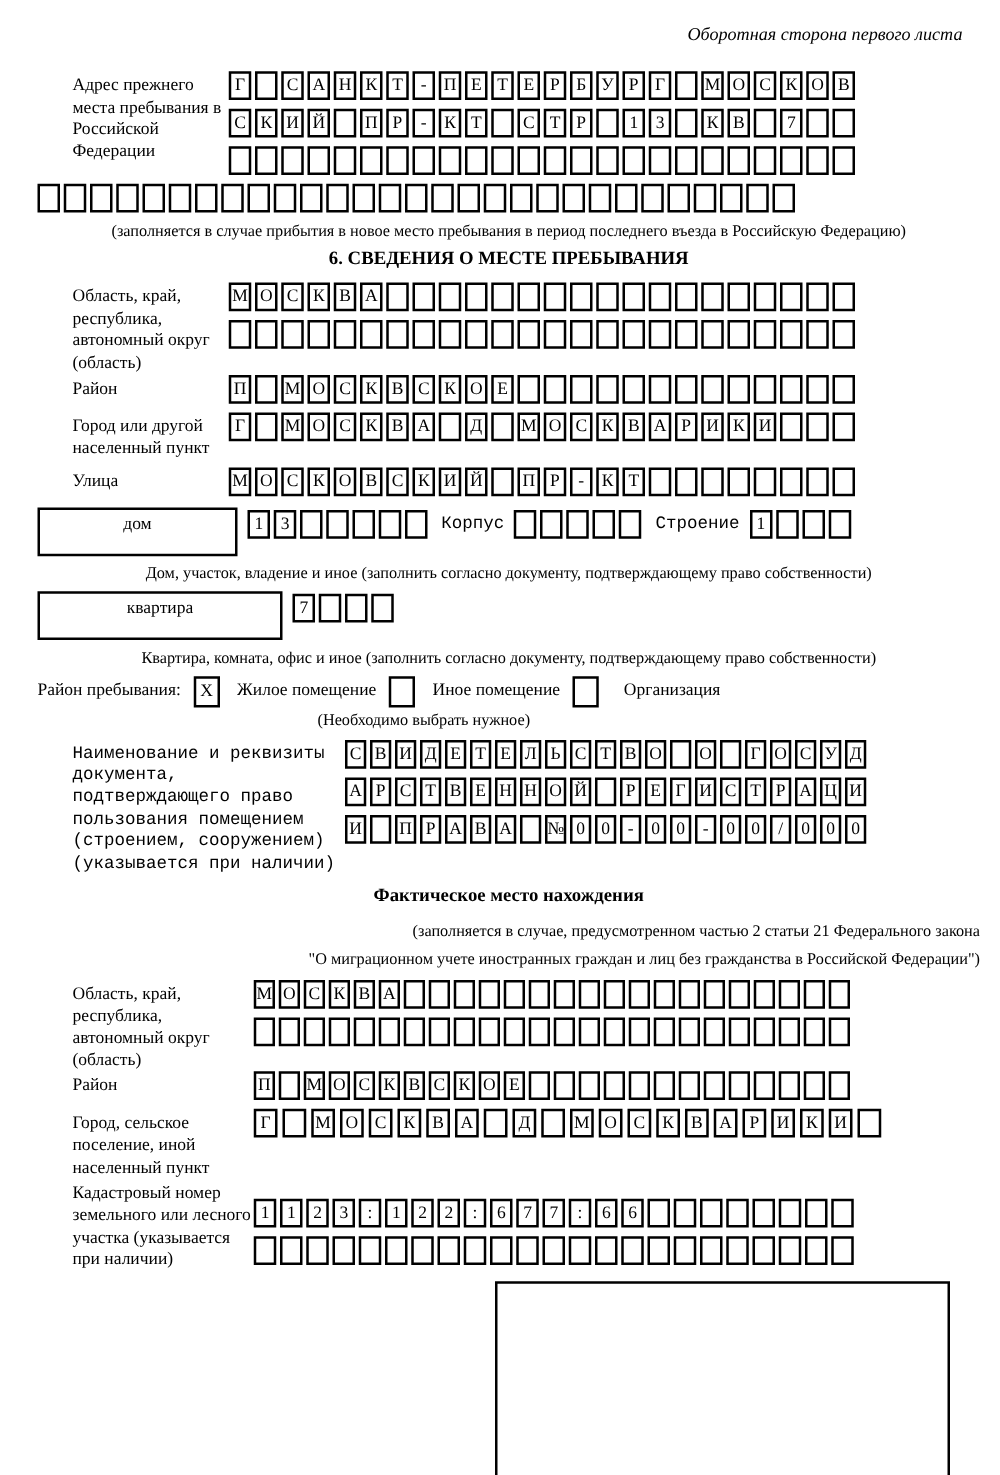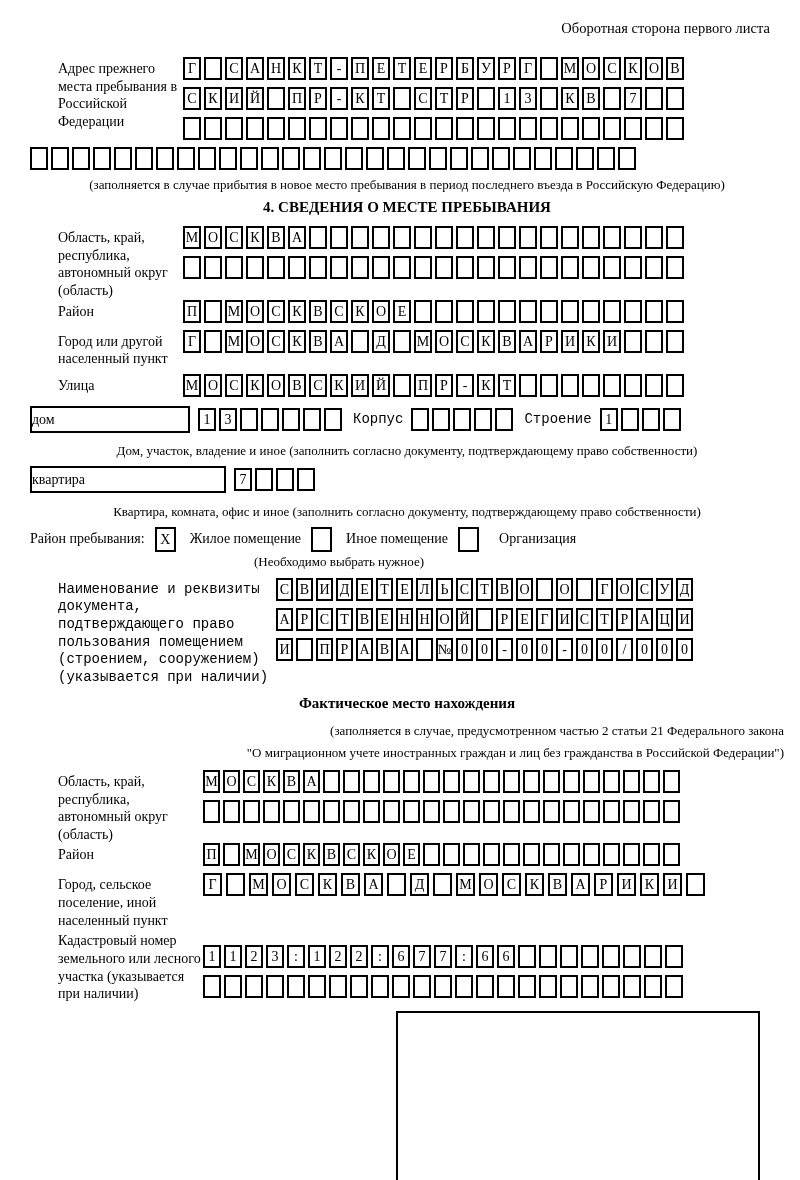--- a/index.html
+++ b/index.html
@@ -3,41 +3,41 @@
 <meta charset="utf-8">
 <style>
   * { margin:0; padding:0; box-sizing:border-box; }
   html,body { background:#fff; }
   body {
     width:800px; height:1180px; margin:0 auto; color:#000;
     font-family:"Liberation Serif","DejaVu Serif",serif;
     overflow:hidden;
   }
   .page { position:relative; width:800px; height:1180px; padding:8px 16px 0 30px; }
-  .side-note { text-align:right; font-size:14.5px; margin:12px 14px 20px 0; }
+  .side-note { text-align:right; font-size:14.5px; margin:12px 14px 20px 0;font-style:italic; }
 
   .frow { display:flex; align-items:flex-start; margin-bottom:0;margin-left:28px; }
   .flabel { font-size:14px; line-height:1.26; flex:none; padding-top:3px; }
   .w125 { width:125px; } .w145 { width:145px; } .w218 { width:218px;font-family:Liberation Mono, monospace; }
   .rowscol { display:flex; flex-direction:column; }
 
   .cellrow { display:flex; flex-wrap:nowrap; margin-bottom:7px; height:23px; }
   .cell {
     flex:none; width:18px; height:23px; border:2px solid #000; margin-right:3px;
     text-align:center; font-size:14px; line-height:19px; font-family:inherit;
   }
   .tight .cell { width:17px; }
   .wide  .cell { width:19px; margin-right:4px; }
 
   .caption { font-size:13px; text-align:center; margin:0 0 6px 0; }
   .caption-left { font-size:13px; text-align:center; margin:0 0 7px 0; }
   .h-bold { font-size:15px; font-weight:bold; text-align:center; margin:2px 0 10px 0; }
 
   .namedbox {
-    flex:none; height:27px; border:2px solid #000; text-align:left;
+    flex:none; height:39px; border:2px solid #000; text-align:center;
     font-size:14px; line-height:23px; margin-right:8px;
   }
   .dom-box { width:160px; }
   .kv-box { width:196px; }
   .inline-lbl { font-size:14px; line-height:27px; flex:none; padding:0 8px;font-family:Liberation Mono, monospace; }
 
   .mesto-row { display:flex; align-items:center; margin:6px 0 2px 0; font-size:14px; }
   .checkbox {
     flex:none; width:21px; height:25px; border:2px solid #000; text-align:center;
     font-size:14px; line-height:21px; margin:0 14px 0 10px;
@@ -167,21 +167,21 @@
       <span class="cell"></span>
       <span class="cell"></span>
       <span class="cell"></span>
       <span class="cell"></span>
       <span class="cell"></span>
       <span class="cell"></span>
       <span class="cell"></span>
     </div>
   <div class="caption">(заполняется в случае прибытия в новое место пребывания в период последнего въезда в Российскую Федерацию)</div>
 
-  <div class="h-bold">4. СВЕДЕНИЯ О МЕСТЕ ПРЕБЫВАНИЯ</div>
+  <div class="h-bold">6. СВЕДЕНИЯ О МЕСТЕ ПРЕБЫВАНИЯ</div>
 
   <div class="frow">
     <div class="flabel w125">Область, край, республика, автономный округ (область)</div>
     <div class="rowscol">
       <div class="cellrow">
           <span class="cell">М</span>
           <span class="cell">О</span>
           <span class="cell">С</span>
           <span class="cell">К</span>
           <span class="cell">В</span>

